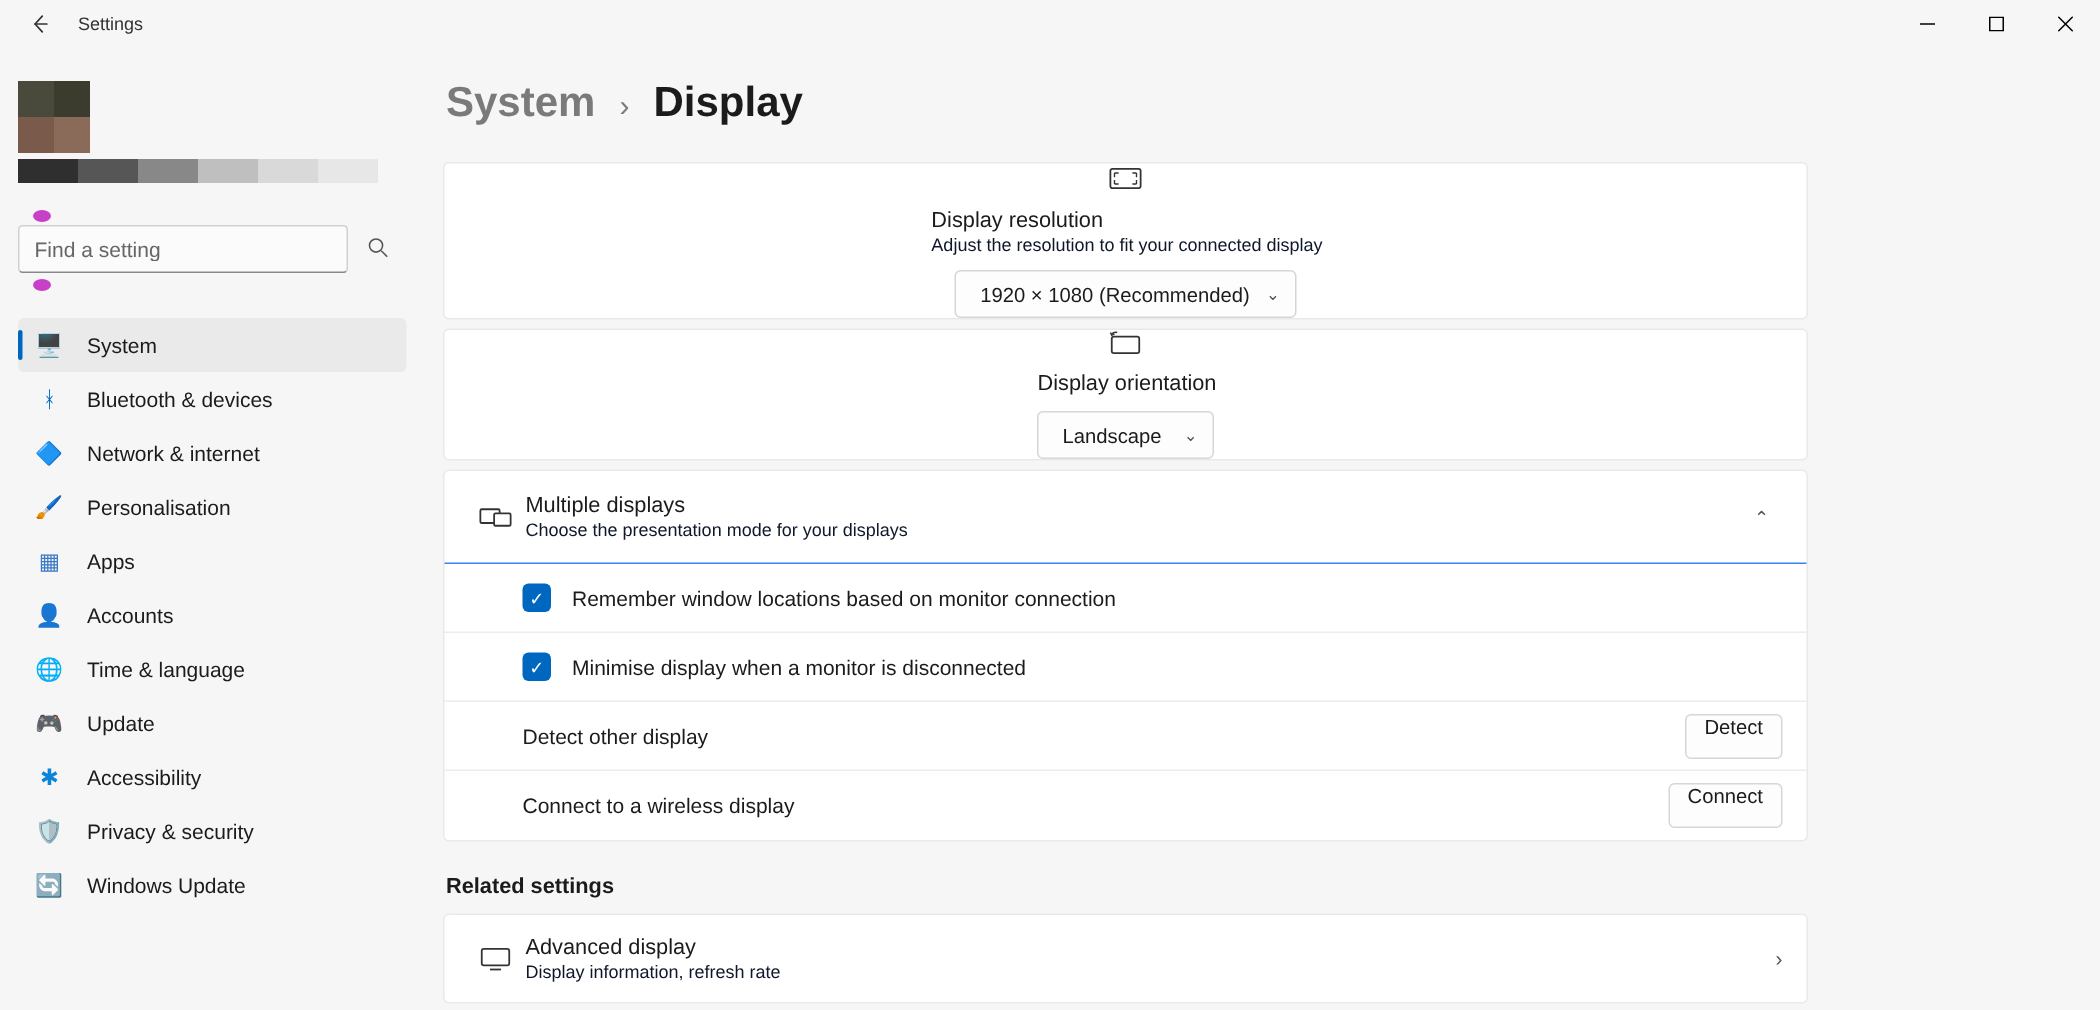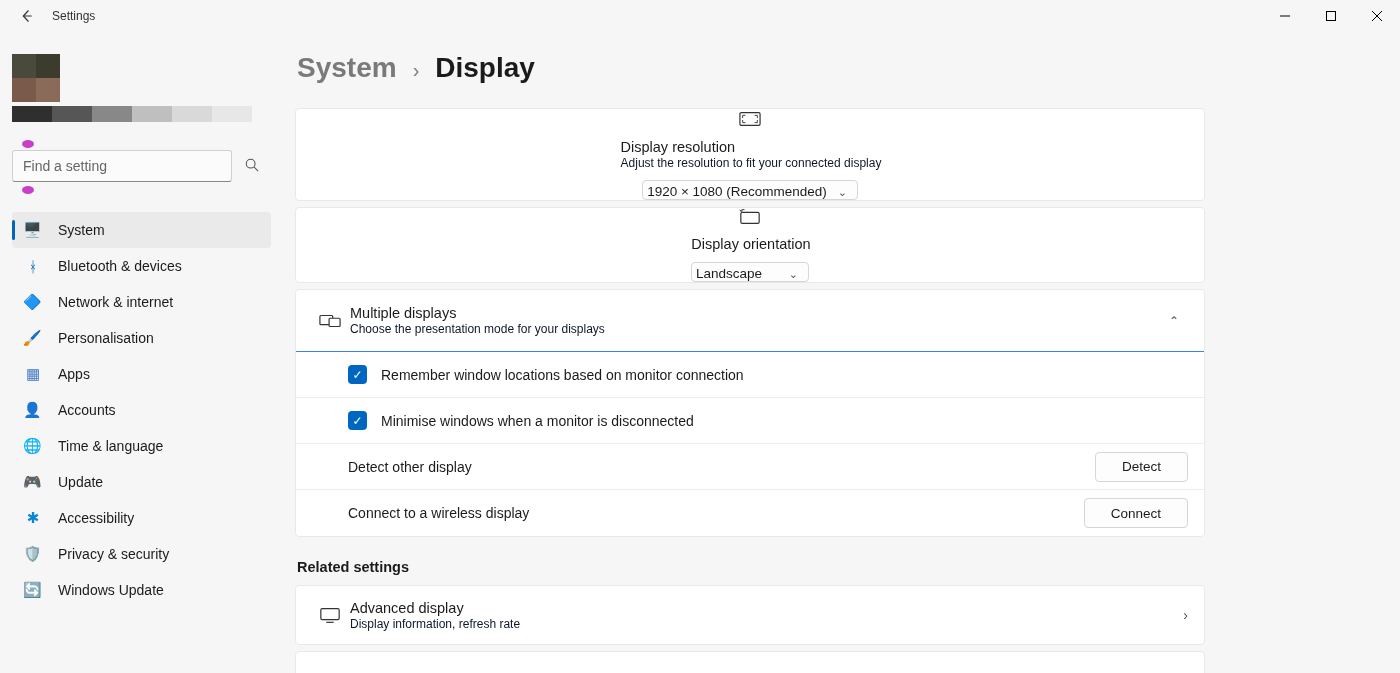--- a/index.html
+++ b/index.html
@@ -50,29 +50,29 @@
     .bc-sep { font-size:20px; color:#7a7a7a; }
     .bc-current { font-size:28px; font-weight:600; color:#1b1b1b; }
 
     .card-group { background:#fff; border:1px solid #e9e9e9; border-radius:4px; margin-bottom:6px; width:910px;}
     .row { display:flex; align-items:center; min-height:62px; padding:0 16px; border-bottom:1px solid #3b82f6; }
     .row:last-child{border-bottom:none;flex-direction:column;}
     .row-icon { width:36px; display:flex; justify-content:center; color:#333; }
     .row-body { flex:1; padding:10px 0 10px 2px;}
     .row-title { font-size:14.5px; color:#1b1b1b; }
     .row-sub { font-size:12px; color:#0f172a; margin-top:1px;}
-    .dropdown { border:1px solid #d6d6d6; background:#fdfdfd; border-radius:4px; height:20px; padding:0 30px 0 4px; display:flex; align-items:flex-end; font-size:13.5px; position:relative; cursor:pointer; min-width:118px;}
+    .dropdown { border:1px solid #d6d6d6; background:#fdfdfd; border-radius:4px; height:32px; padding:0 30px 0 16px; display:flex; align-items:center; font-size:13.5px; position:relative; cursor:pointer; min-width:118px;}
     .dropdown .chev { position:absolute; right:10px; font-size:11px; color:#555;}
     .expander { width:28px; text-align:center; color:#555; font-size:12px; cursor:pointer;}
     .sub-row { display:flex; align-items:center; min-height:46px; padding:0 16px 0 52px; border-bottom:1px solid #ececec; gap:14px; font-size:14px;}
     .sub-row:last-child{border-bottom:none;}
     .checkbox { width:19px; height:19px; border-radius:4px; background:#0067c0; display:flex; align-items:center; justify-content:center; color:#fff; font-size:12px; cursor:pointer; flex-shrink:0;}
     .sub-row.action { padding-left:52px; justify-content:space-between;gap:39px;}
     .sub-row.action .row-title{font-size:14px;}
-    .btn { border:1px solid #d6d6d6; background:#fdfdfd; border-radius:4px; height:30px; padding:0 26px; font-size:13.5px; display:flex; align-items:center; cursor:pointer;}
+    .btn { border:1px solid #d6d6d6; background:#fdfdfd; border-radius:4px; height:30px; padding:0 12px; font-size:13.5px; display:flex; align-items:flex-start; cursor:pointer;}
 
     .section-title { font-size:14.5px; font-weight:600; margin:22px 0 10px 2px; }
     .nav-row { background:#fff; border:1px solid #e9e9e9; border-radius:4px; margin-bottom:6px; width:910px; display:flex; align-items:center; min-height:60px; padding:0 16px; cursor:pointer;}
     .chev-right{ color:#555; font-size:14px;}
   </style>
 </head>
 <body>
 
 <div class="titlebar">
   <div class="back-btn">
@@ -238,21 +238,21 @@
         <div class="expander">
           <span>⌃</span>
         </div>
       </div>
       <div class="sub-row">
         <div class="checkbox">✓</div>
         <span>Remember window locations based on monitor connection</span>
       </div>
       <div class="sub-row">
         <div class="checkbox">✓</div>
-        <span>Minimise windows when a monitor is disconnected</span>
+        <span>Minimise display when a monitor is disconnected</span>
       </div>
       <div class="sub-row action">
         <span class="row-title">Detect other display</span>
         <div class="btn">
             <span>Detect</span>
           </div>
       </div>
       <div class="sub-row action">
         <span class="row-title">Connect to a wireless display</span>
         <div class="btn">

